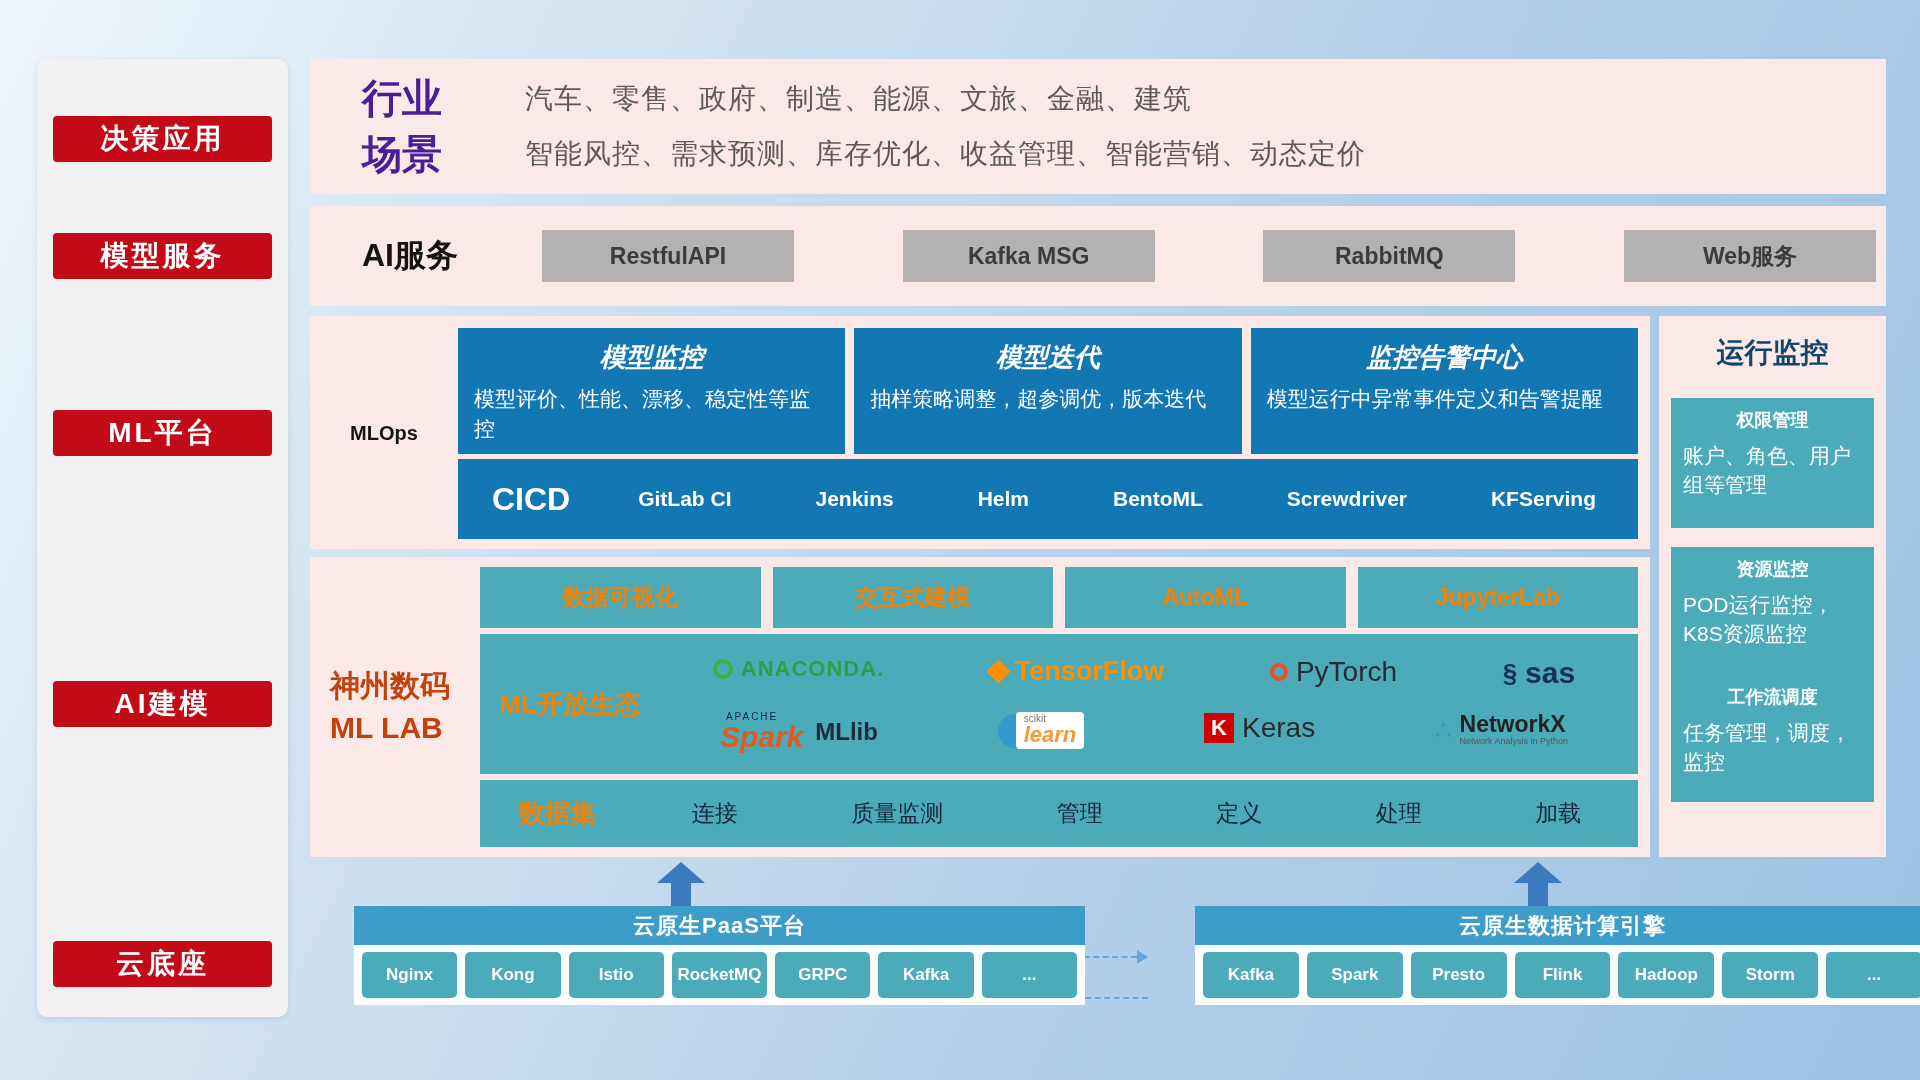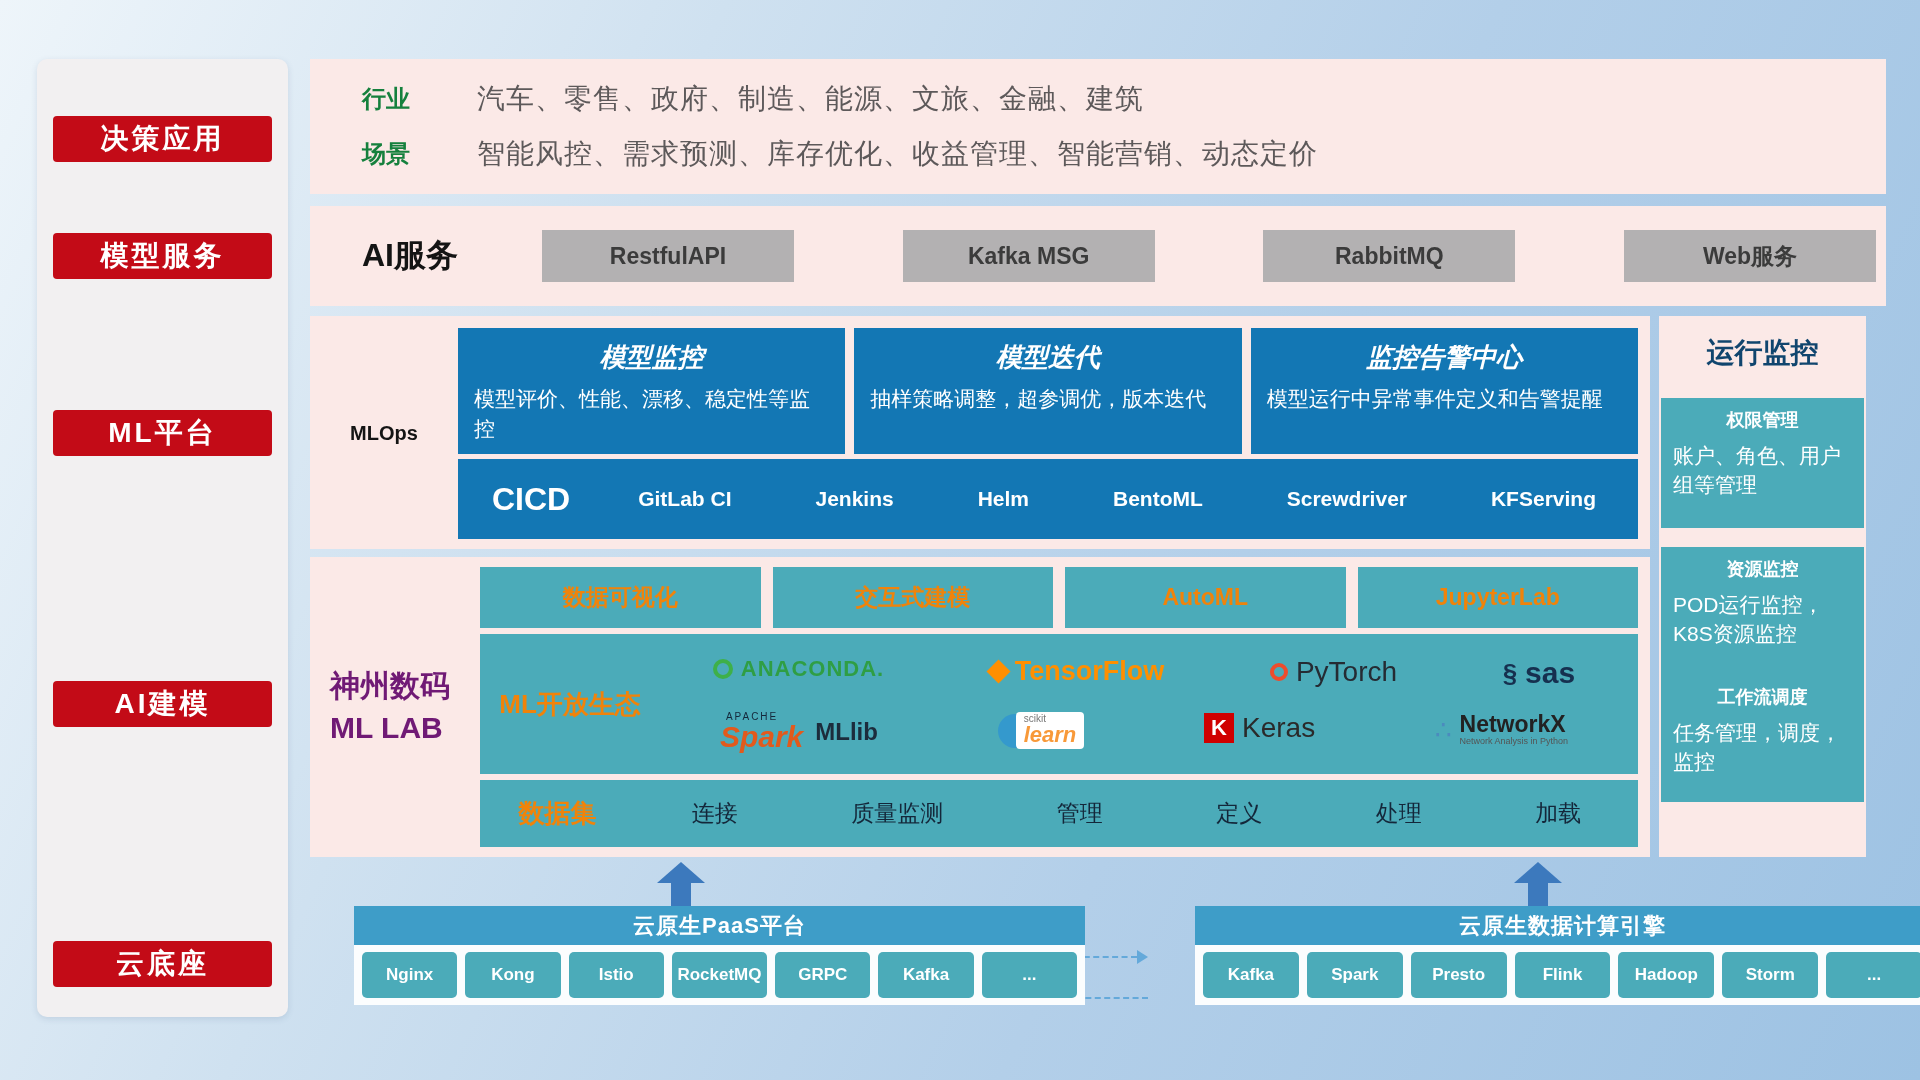--- a/index.html
+++ b/index.html
@@ -15,22 +15,22 @@
               color:#fff; font-size:28px; font-weight:bold; letter-spacing:3px; border-radius:4px;
               display:flex; align-items:center; justify-content:center; }
 
   
   .panel { position:absolute; background:#fbe9e7; }
 
   
   .row-industry { left:310px; top:59px; width:1576px; height:135px; display:flex;
                   flex-direction:column; justify-content:space-around; padding:12px 10px 12px 52px; }
   .ind-row { display:flex; align-items:center; }
-  .ind-label { font-size:24px; font-weight:bold; color:#15803d; width:115px; flex:none; }
-  .ind-value { font-size:28px; color:#5d595a; letter-spacing:1px; }
+  .ind-label { font-size:40px; font-weight:bold; color:#4c1d95; width:115px; flex:none; }
+  .ind-value { font-size:28px; color:#5d595a; letter-spacing:1px; margin-left:48px; }
 
   
   .row-aiservice { left:310px; top:206px; width:1576px; height:100px; display:flex;
                    align-items:center; padding:0 10px 0 52px; }
   .ai-label { font-size:32px; font-weight:bold; color:#141414; width:132px; flex:none; }
   .ai-buttons { flex:1; display:flex; justify-content:space-between; margin-left:48px; }
   .gray-btn { width:252px; height:52px; background:#b3b1b2; color:#3b3b3b; font-size:23px;
               font-weight:bold; display:flex; align-items:center; justify-content:center; }
 
   
@@ -42,21 +42,21 @@
   .blue-card { flex:1; background:#1377b4; color:#fff; padding:12px 16px 8px; }
   .card-title { text-align:center; font-size:26px; font-weight:bold; margin-bottom:9px;font-style:italic; }
   .card-desc { font-size:21px; line-height:1.45; }
   .cicd-bar { height:80px; background:#1377b4; display:flex; align-items:center; color:#fff; }
   .cicd-label { font-size:32px; font-weight:bold; padding:0 26px 0 34px; }
   .cicd-items { flex:1; display:flex; justify-content:space-around; font-size:21px; font-weight:bold; }
 
   
   .row-mllab { left:310px; top:557px; width:1340px; height:300px; display:flex; padding:10px 12px 10px 0; }
   .mllab-label { width:170px; flex:none; display:flex; flex-direction:column; justify-content:center;
-                 padding-left:20px; font-size:30px; font-weight:bold; color:#701a75; line-height:1.4; }
+                 padding-left:20px; font-size:30px; font-weight:bold; color:#c2410c; line-height:1.4; }
   .mllab-content { flex:1; display:flex; flex-direction:column; gap:6px; }
   .tools-row { display:flex; gap:12px; height:62px; }
   .tool-box { flex:1; background:#4babb9; color:#f0830a; font-size:23px; font-weight:bold;
               display:flex; align-items:center; justify-content:center; }
   .eco-box { height:142px; background:#4babb9; display:flex; }
   .eco-label { width:180px; flex:none; display:flex; align-items:center; justify-content:center;
                color:#f0830a; font-size:26px; font-weight:bold; }
   .eco-logos { flex:1; display:flex; flex-direction:column; justify-content:space-evenly; padding-right:10px; }
   .eco-row { display:flex; justify-content:space-around; align-items:flex-start; }
   .dataset-bar { height:68px; background:#4babb9; display:flex; align-items:center; }
@@ -84,21 +84,21 @@
   .skl-text { font-size:22px; color:#f89939; font-weight:bold; font-style:italic; }
   .keras-k { width:30px; height:30px; background:#d00000; color:#fff; font-size:22px; font-weight:bold;
              display:flex; align-items:center; justify-content:center; flex:none; }
   .keras-text { color:#2a2a2a; font-size:28px; }
   .nx-icon { color:#4b8bbe; font-size:26px; line-height:1; }
   .nx-wrap { display:flex; flex-direction:column; line-height:1.1; }
   .nx-text { color:#222; font-size:23px; font-weight:bold; }
   .nx-sub { font-size:9px; color:#555; }
 
   
-  .panel-monitor { left:1659px; top:316px; width:207px; height:541px; }
+  .panel-monitor { left:1659px; top:316px; width:227px; height:541px; }
   .mon-title { text-align:center; padding-top:18px; font-size:28px; font-weight:bold; color:#10456e; }
   .mon-card { width:203px; margin:0 auto; background:#4babb9; color:#fff; padding:10px 12px 12px; }
   .mon-card-title { text-align:center; font-size:18px; font-weight:bold; margin-bottom:9px; }
   .mon-card-desc { font-size:21px; line-height:1.4; }
   .mon-card1 { margin-top:26px; height:130px; }
   .mon-card2 { margin-top:19px; height:128px; }
   .mon-card3 { height:127px; }
 
   
   .bottom-bar { position:absolute; top:906px;margin-left:44px; }

